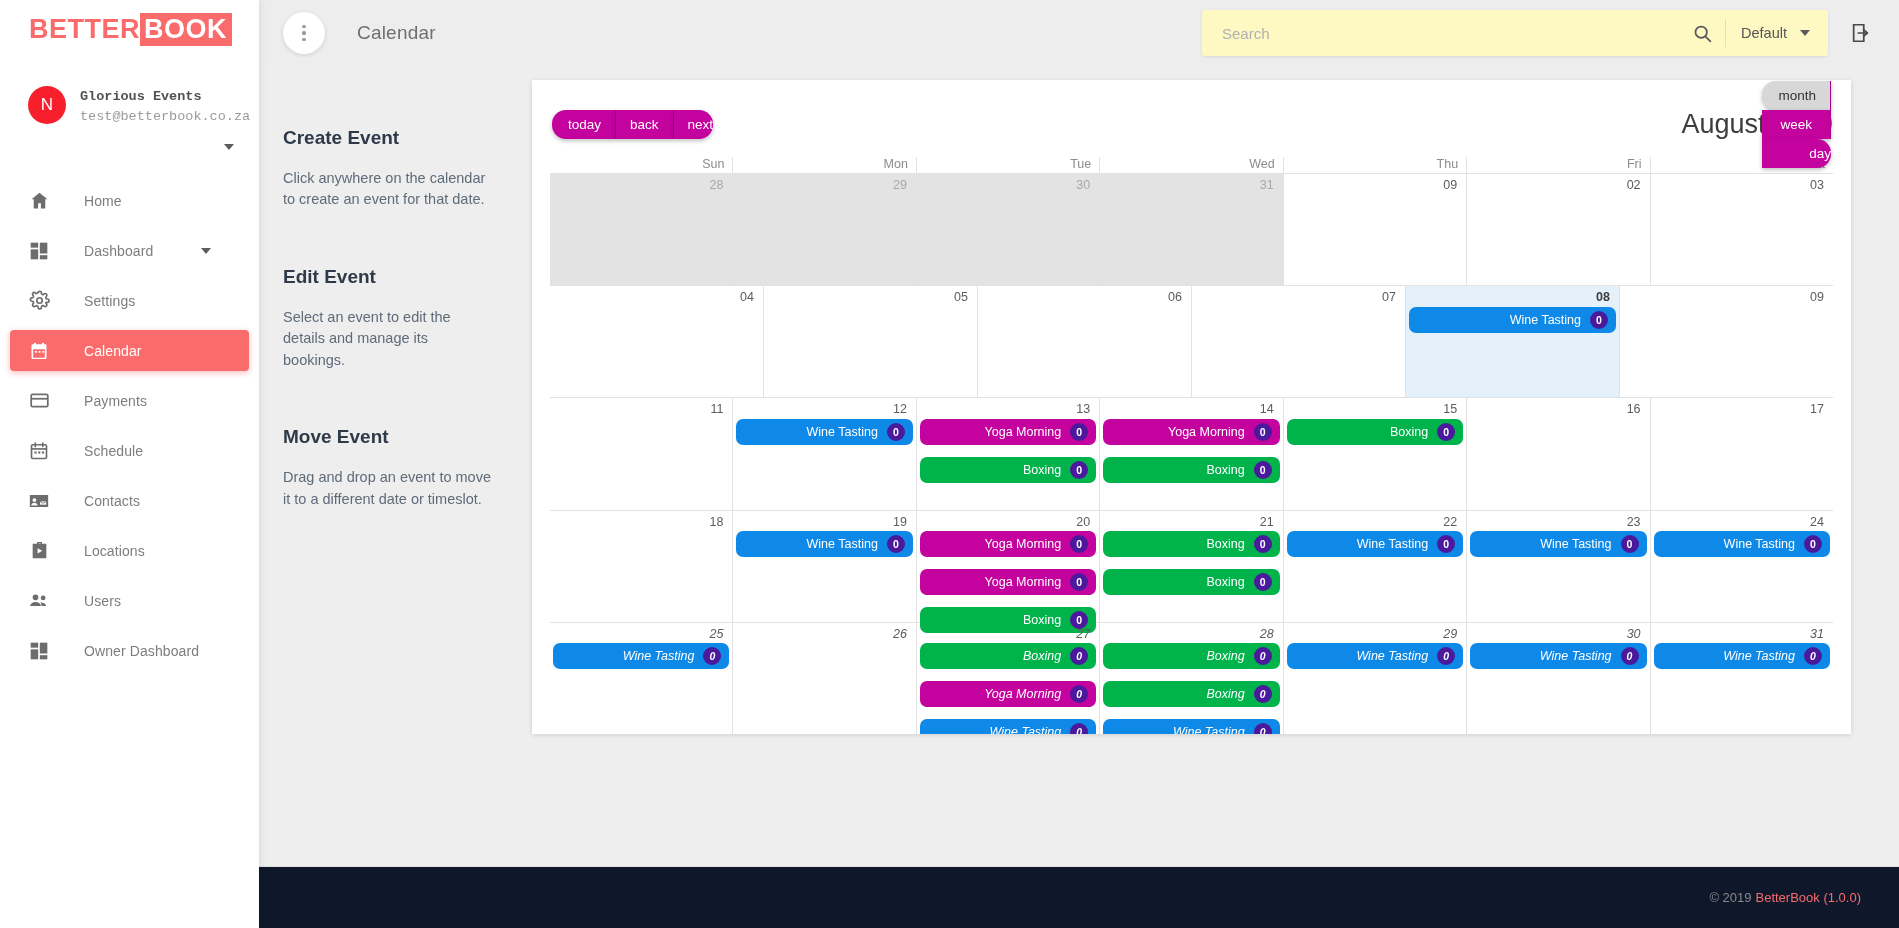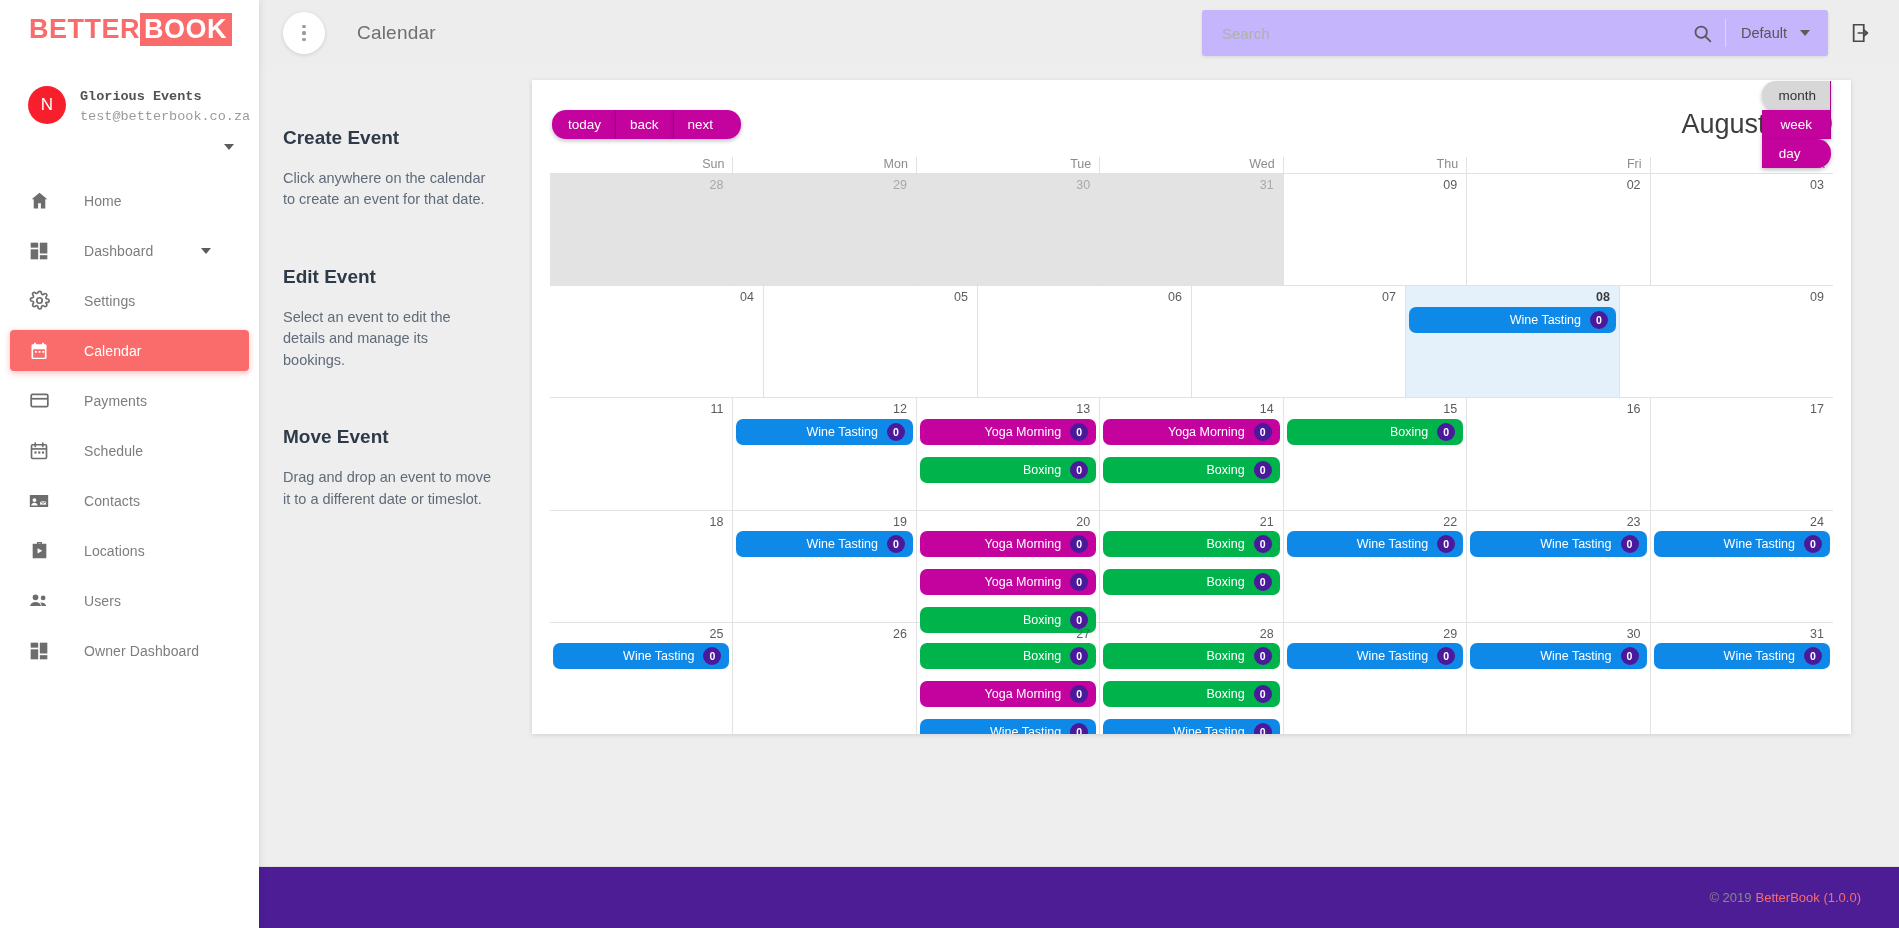--- a/index.html
+++ b/index.html
@@ -130,21 +130,21 @@
   .page-title {
     margin-left: 32px;
     font-size: 19px; color: #6f6f6f; font-weight: 400;
     letter-spacing: 0.2px;
   }
   .topbar-right {
     margin-left: auto; display: flex; align-items: center;
   }
   .searchbox {
     width: 626px; height: 46px;
-    background: #c4b5fd; border-radius: 3px;
+    background: #fef9c3; border-radius: 3px;
     display: flex; align-items: center;
     padding: 0 14px 0 20px;
     box-shadow: 0 1px 3px rgba(0,0,0,0.10);
   }
   .search-input {
     flex: 1; border: none; outline: none;
     font-size: 15px; color: #555; font-family: "Liberation Sans", sans-serif;
     background: transparent;
   }
   .search-input::placeholder { color: #b0b0b0; }
@@ -206,21 +206,21 @@
   .tb-btn {
     background: #c4029e; color: #ffffff;
     border: none; outline: none;
     font-size: 13.5px; font-family: "Liberation Sans", sans-serif;
     height: 29px; padding: 0 14px;
     box-shadow: 0 2px 4px rgba(0,0,0,0.25);
     border-right: 1px solid #a80289;
   }
   .tb-btn:last-child { border-right: none; }
   .btn-group .tb-btn:first-child { border-radius: 14px 0 0 14px; padding-left: 16px; }
-  .btn-group .tb-btn:last-child { border-radius: 0 14px 14px 0; padding-right: 28px; }
+  .btn-group .tb-btn:last-child { border-radius: 0 14px 14px 0; padding-right: 0; text-align: right; }
   .tb-btn.active { background: #d7d7d7; color: #333333; }
   .cal-title {
     position: absolute; left: 0; right: 0; text-align: right;
     font-size: 27px; color: #3d3d3d; font-weight: 400;
     pointer-events: none;
   }
   .tb-right { margin-left: auto; display: flex; z-index: 2; flex-direction: column; }
 
   
   .cal-head {
@@ -233,21 +233,21 @@
     border-right: 1px solid #e2e2e2;
   }
   .cal-head .dh:last-child { border-right: none; }
 
   .cal-body { flex: 1; display: flex; flex-direction: column; border-top: 1px solid #e2e2e2; }
   .cal-row {
     flex: 1 1 0; display: flex;
     border-bottom: 1px solid #e2e2e2;
     min-height: 0;
   }
-  .cal-row:last-child { border-bottom: none; }
+  .cal-row:last-child { border-bottom: none; font-style: italic; }
   .cal-cell {
     flex: 1 1 0; position: relative;
     border-right: 1px solid #e2e2e2;
     min-width: 0;
     padding: 0 2px;
   }
   .cal-cell:last-child { border-right: none; }
   .cal-cell.other { background: #e3e3e3; }
   .cal-cell.today { background: #e4f1fb; }
   .daynum {
@@ -275,21 +275,21 @@
     margin-left: 9px; flex: 0 0 18px;
   }
 
   
   .footer {
     height: 62px; flex: 0 0 62px;
     border-top: 1px solid #e0e0e0;
     display: flex; align-items: center; justify-content: flex-end;
     padding-right: 38px;
     font-size: 13px; color: #888888;
-    background: #4c1d95;
+    background: #0f172a;
   }
   .footer .brand { color: #fa6b6b; margin-left: 4px; }
 </style>
 </head>
 <body>
 
 <div class="app">
 
   <aside class="sidebar">
     <div class="logo-wrap">

